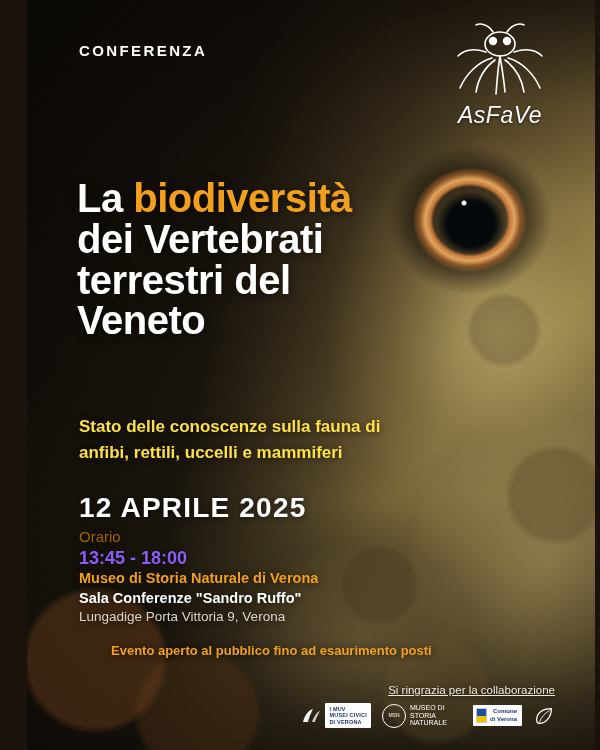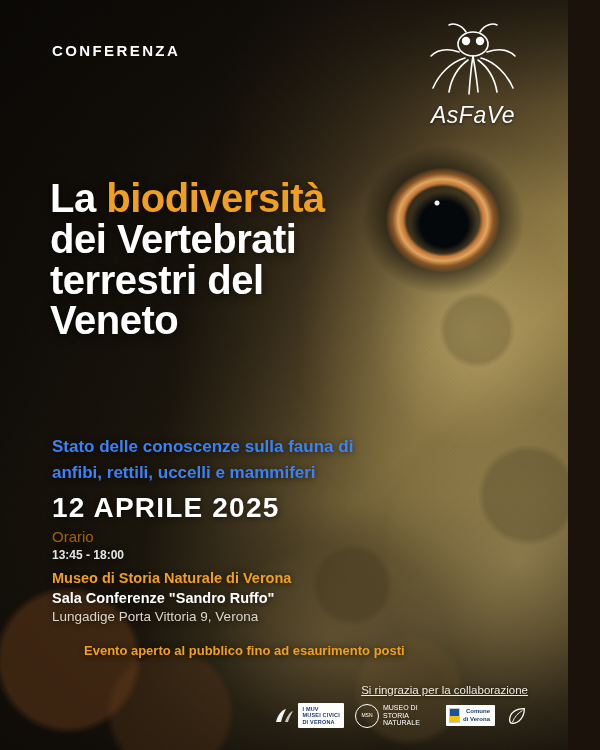--- a/index.html
+++ b/index.html
@@ -11,20 +11,21 @@
     height: 750px;
     overflow: hidden;
     font-family: "Liberation Sans", sans-serif;
     background: #1a120b;
   }
   .poster {
     position: relative;
     width: 568px;
     height: 750px;
     overflow: hidden;
+    margin-left: 27px;
   }
 
   
   .bg {
     position: absolute;
     inset: 0;
     background:
       
       radial-gradient(circle at 437px 203px, rgba(255,255,255,0.95) 0 2px, rgba(255,255,255,0) 3px),
       
@@ -130,23 +131,23 @@
     color: #f0a01e;
   }
   .headline .l {
     display: block;
     white-space: nowrap;
   }
 
   .subtitle {
     position: absolute;
     left: 52px;
-    top: 434px;
+    top: 414px;
     width: 360px;
-    color: #3b82f6;
+    color: #fde047;
     font-size: 17px;
     font-weight: bold;
     line-height: 1.5;
     text-shadow: 0 1px 6px rgba(0,0,0,0.6);
   }
   .subtitle span { display: block; }
 
   .date-block {
     position: absolute;
     left: 52px;
@@ -159,23 +160,23 @@
     font-weight: bold;
     letter-spacing: 1.2px;
   }
   .date-label {
     margin-top: 4px;
     font-size: 15px;
     color: #a16207;
   }
   .date-time {
     margin-top: 3px;
-    font-size: 12px;
-    font-weight: bold;
-    color: #e5e5e5;
+    font-size: 18px;
+    font-weight: bold;
+    color: #8b5cf6;
   }
 
   .venue {
     position: absolute;
     left: 52px;
     top: 570px;
     text-shadow: 0 1px 6px rgba(0,0,0,0.65);
   }
   .venue-museum {
     color: #f0a01e;

